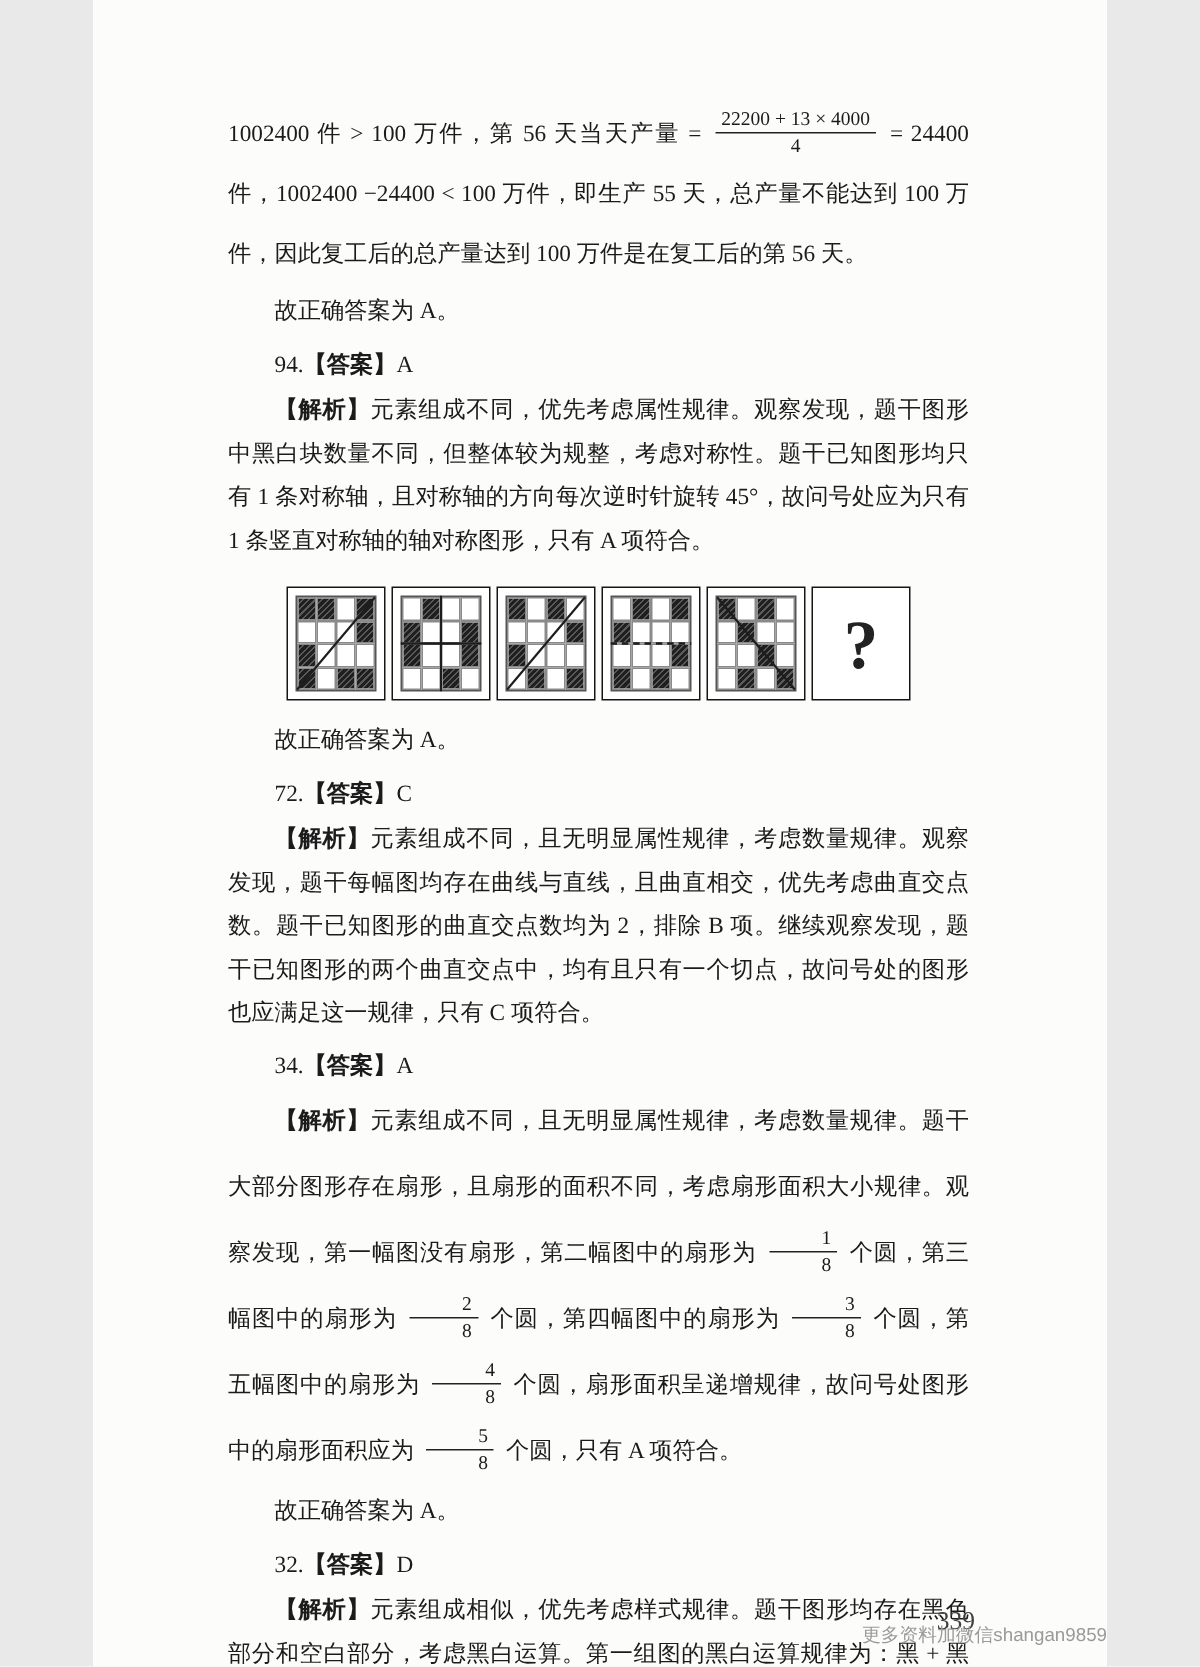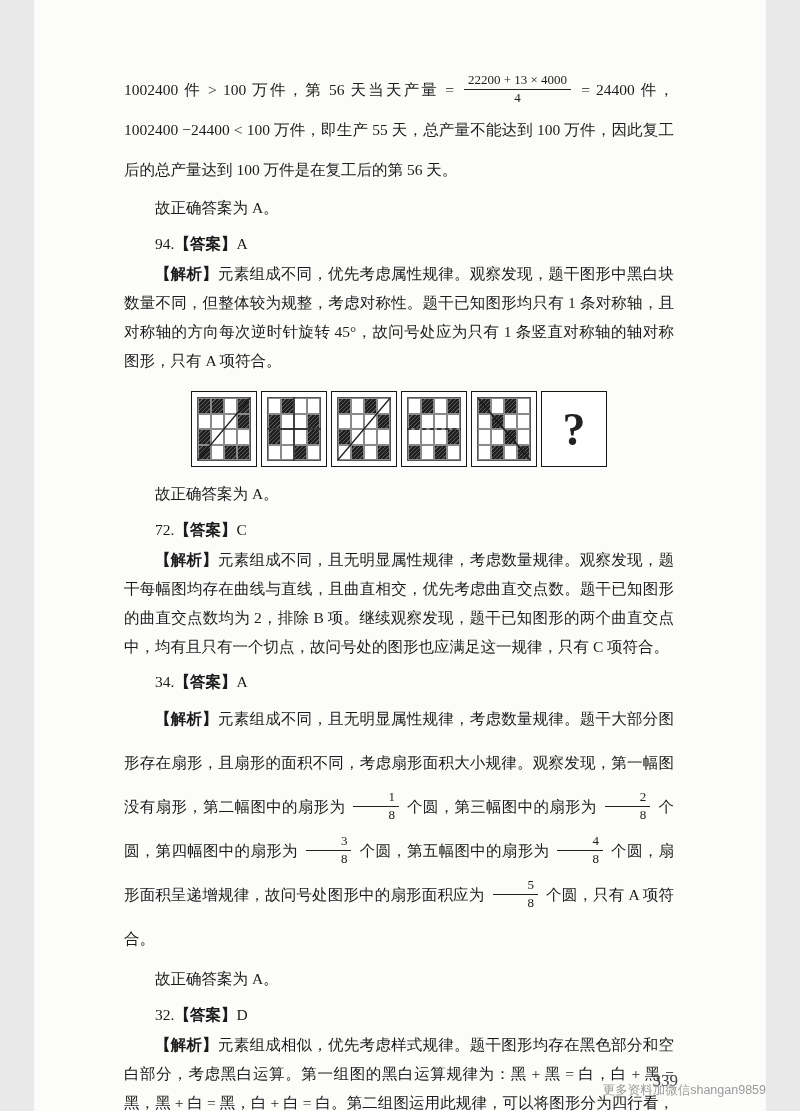--- a/index.html
+++ b/index.html
@@ -1,19 +1,19 @@
 <!DOCTYPE html>
 <html><head>
 <meta charset="utf-8">
 <style>
   html,body{margin:0;padding:0;}
   body{background:#e9e9e9;}
   .page{
     position:relative;
-    width:732px;height:1111px;
+    width:676px;height:1111px;
     margin:0 auto;
     background:#fcfcfa;
     color:#1b1b1b;
     font-family:"Liberation Serif","DejaVu Serif",serif;
     overflow:hidden;
   }
   .content{padding:70px 92px 0 90px;font-size:15.5px;text-align:justify;}
   p{margin:0;}
   .intro-para{line-height:40px;}
   .analysis{line-height:29px;text-indent:2em;}

